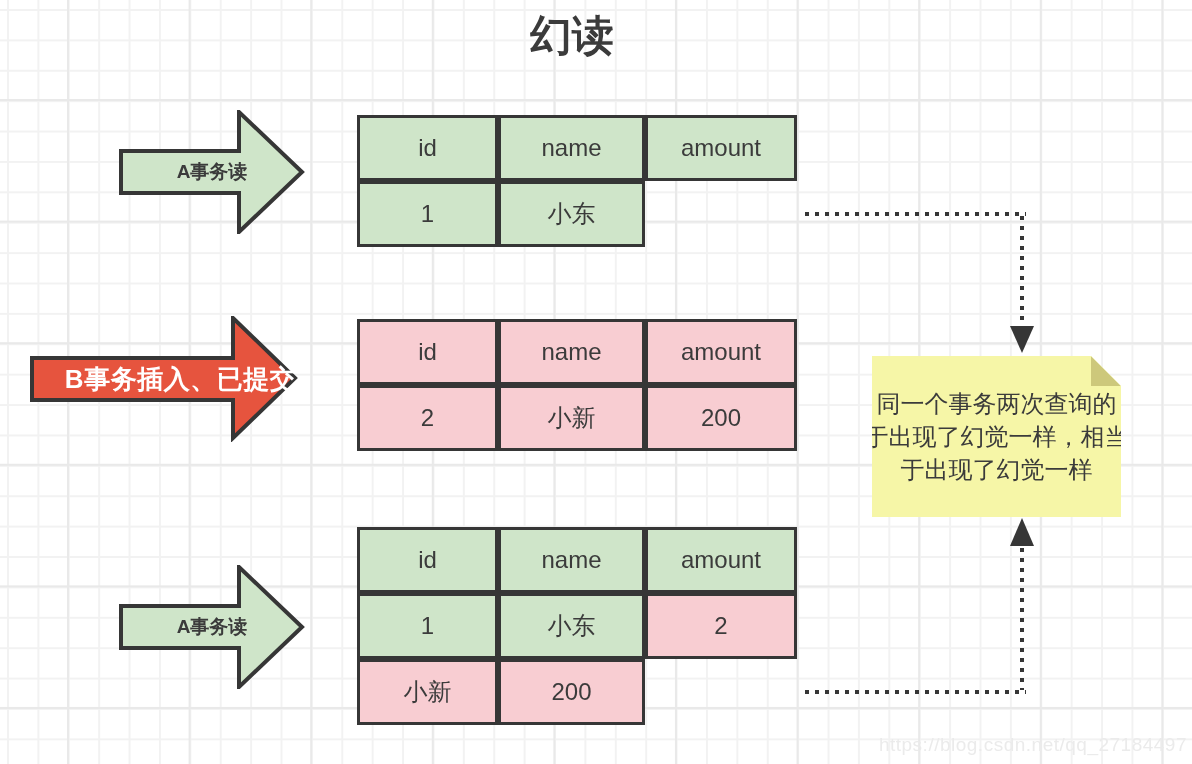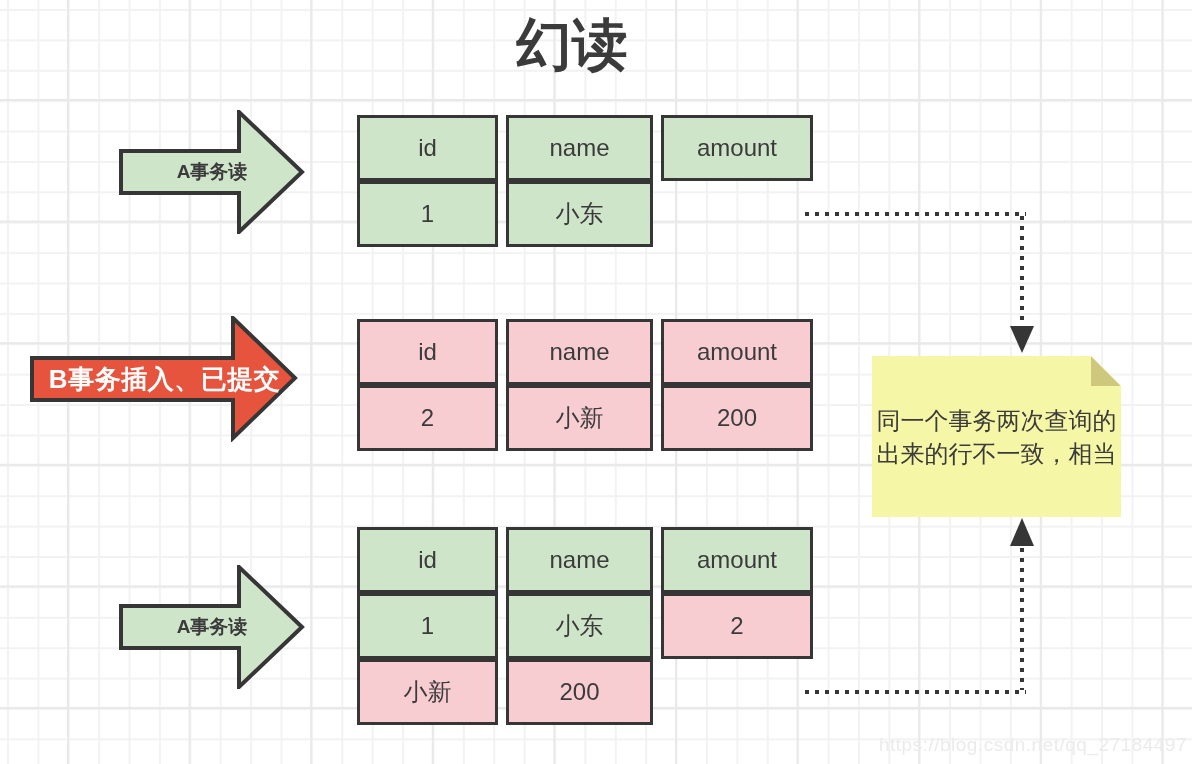--- a/index.html
+++ b/index.html
@@ -10,35 +10,35 @@
     background-image:
       linear-gradient(to right, var(--grid-major) 2px, transparent 2px),
       linear-gradient(to bottom, var(--grid-major) 2px, transparent 2px),
       linear-gradient(to right, var(--grid-minor) 2px, transparent 2px),
       linear-gradient(to bottom, var(--grid-minor) 2px, transparent 2px);
     background-size:121.6px 121.6px,121.6px 121.6px,30.4px 30.4px,30.4px 30.4px;
     background-position:67px 99px,67px 99px,7px 9px,7px 9px;
   }
   .title{
     position:absolute;top:8px;left:0;width:1144px;text-align:center;
-    font-size:56px;font-weight:bold;color:var(--text);
+    font-size:42px;font-weight:bold;color:var(--text);
   }
   
   .arrow-svg{position:absolute;}
   .arrow-svg polygon{stroke:var(--line);stroke-width:4;stroke-linejoin:miter;}
   .arrow-green polygon{fill:var(--green);}
   .arrow-red polygon{fill:var(--red);}
   .arrow-label{
     position:absolute;display:flex;align-items:center;justify-content:center;
     font-weight:bold;pointer-events:none;
   }
   .arrow-label.dark{color:var(--text);font-size:19px;}
   .arrow-label.light{color:#ffffff;font-size:26px;letter-spacing:.5px;}
   
-  .dtable{position:absolute;display:grid;grid-template-columns:141px 147px 152px;column-gap:8px;text-align:center;}
+  .dtable{position:absolute;display:grid;grid-template-columns:141px 147px 152px;column-gap:0;text-align:center;}
   .cell{
     box-sizing:border-box;height:66px;border:3px solid var(--line);
     display:flex;align-items:center;justify-content:center;
     font-size:24px;color:var(--text);font-weight:500;
   }
   .cell.green{background:var(--green);}
   .cell.pink{background:var(--pink);}
   
   .dot-h{position:absolute;height:4px;
     background:repeating-linear-gradient(to right,var(--line) 0 4px,transparent 4px 10px);}
@@ -83,21 +83,21 @@
     <div class="cell green">id</div>
     <div class="cell green">name</div>
     <div class="cell green">amount</div>
     <div class="cell green">1</div>
     <div class="cell green">小东</div>
   </div>
 
   <svg class="arrow-svg arrow-red" style="left:30px;top:316px" width="269" height="126" viewBox="0 0 269 126">
     <polygon points="2,42 203,42 203,2 265,62 203,122 203,84 2,84"></polygon>
   </svg>
-  <div class="arrow-label light" style="left:30px;top:316px;width:269px;height:126px">B事务插入、已提交</div>
+  <div class="arrow-label light" style="left:46px;top:316px;width:269px;height:126px">B事务插入、已提交</div>
 
   <div class="dtable" style="left:357px;top:319px">
     <div class="cell pink">id</div>
     <div class="cell pink">name</div>
     <div class="cell pink">amount</div>
     <div class="cell pink">2</div>
     <div class="cell pink">小新</div>
     <div class="cell pink">200</div>
   </div>
 
@@ -121,18 +121,19 @@
   <div class="dot-v" style="left:1020px;top:216px;height:110px"></div>
   <div class="arrowhead down" style="left:1010px;top:326px"></div>
 
   <div class="dot-h" style="left:805px;top:690px;width:221px"></div>
   <div class="dot-v" style="left:1020px;top:548px;height:142px"></div>
   <div class="arrowhead up" style="left:1010px;top:518px"></div>
 
   <div class="note">
     <div class="note-fold"></div>
     <div class="note-line">同一个事务两次查询的</div>
-    <div class="note-line">出来的行不一致，相当</div>
+    <div class="note-line">于出现了幻觉一样，相当</div>
+    <div class="note-line">于出现了幻觉一样</div>
   </div>
 
   <div class="watermark">https://blog.csdn.net/qq_27184497</div>
 
 </div>
 
 </body></html>

